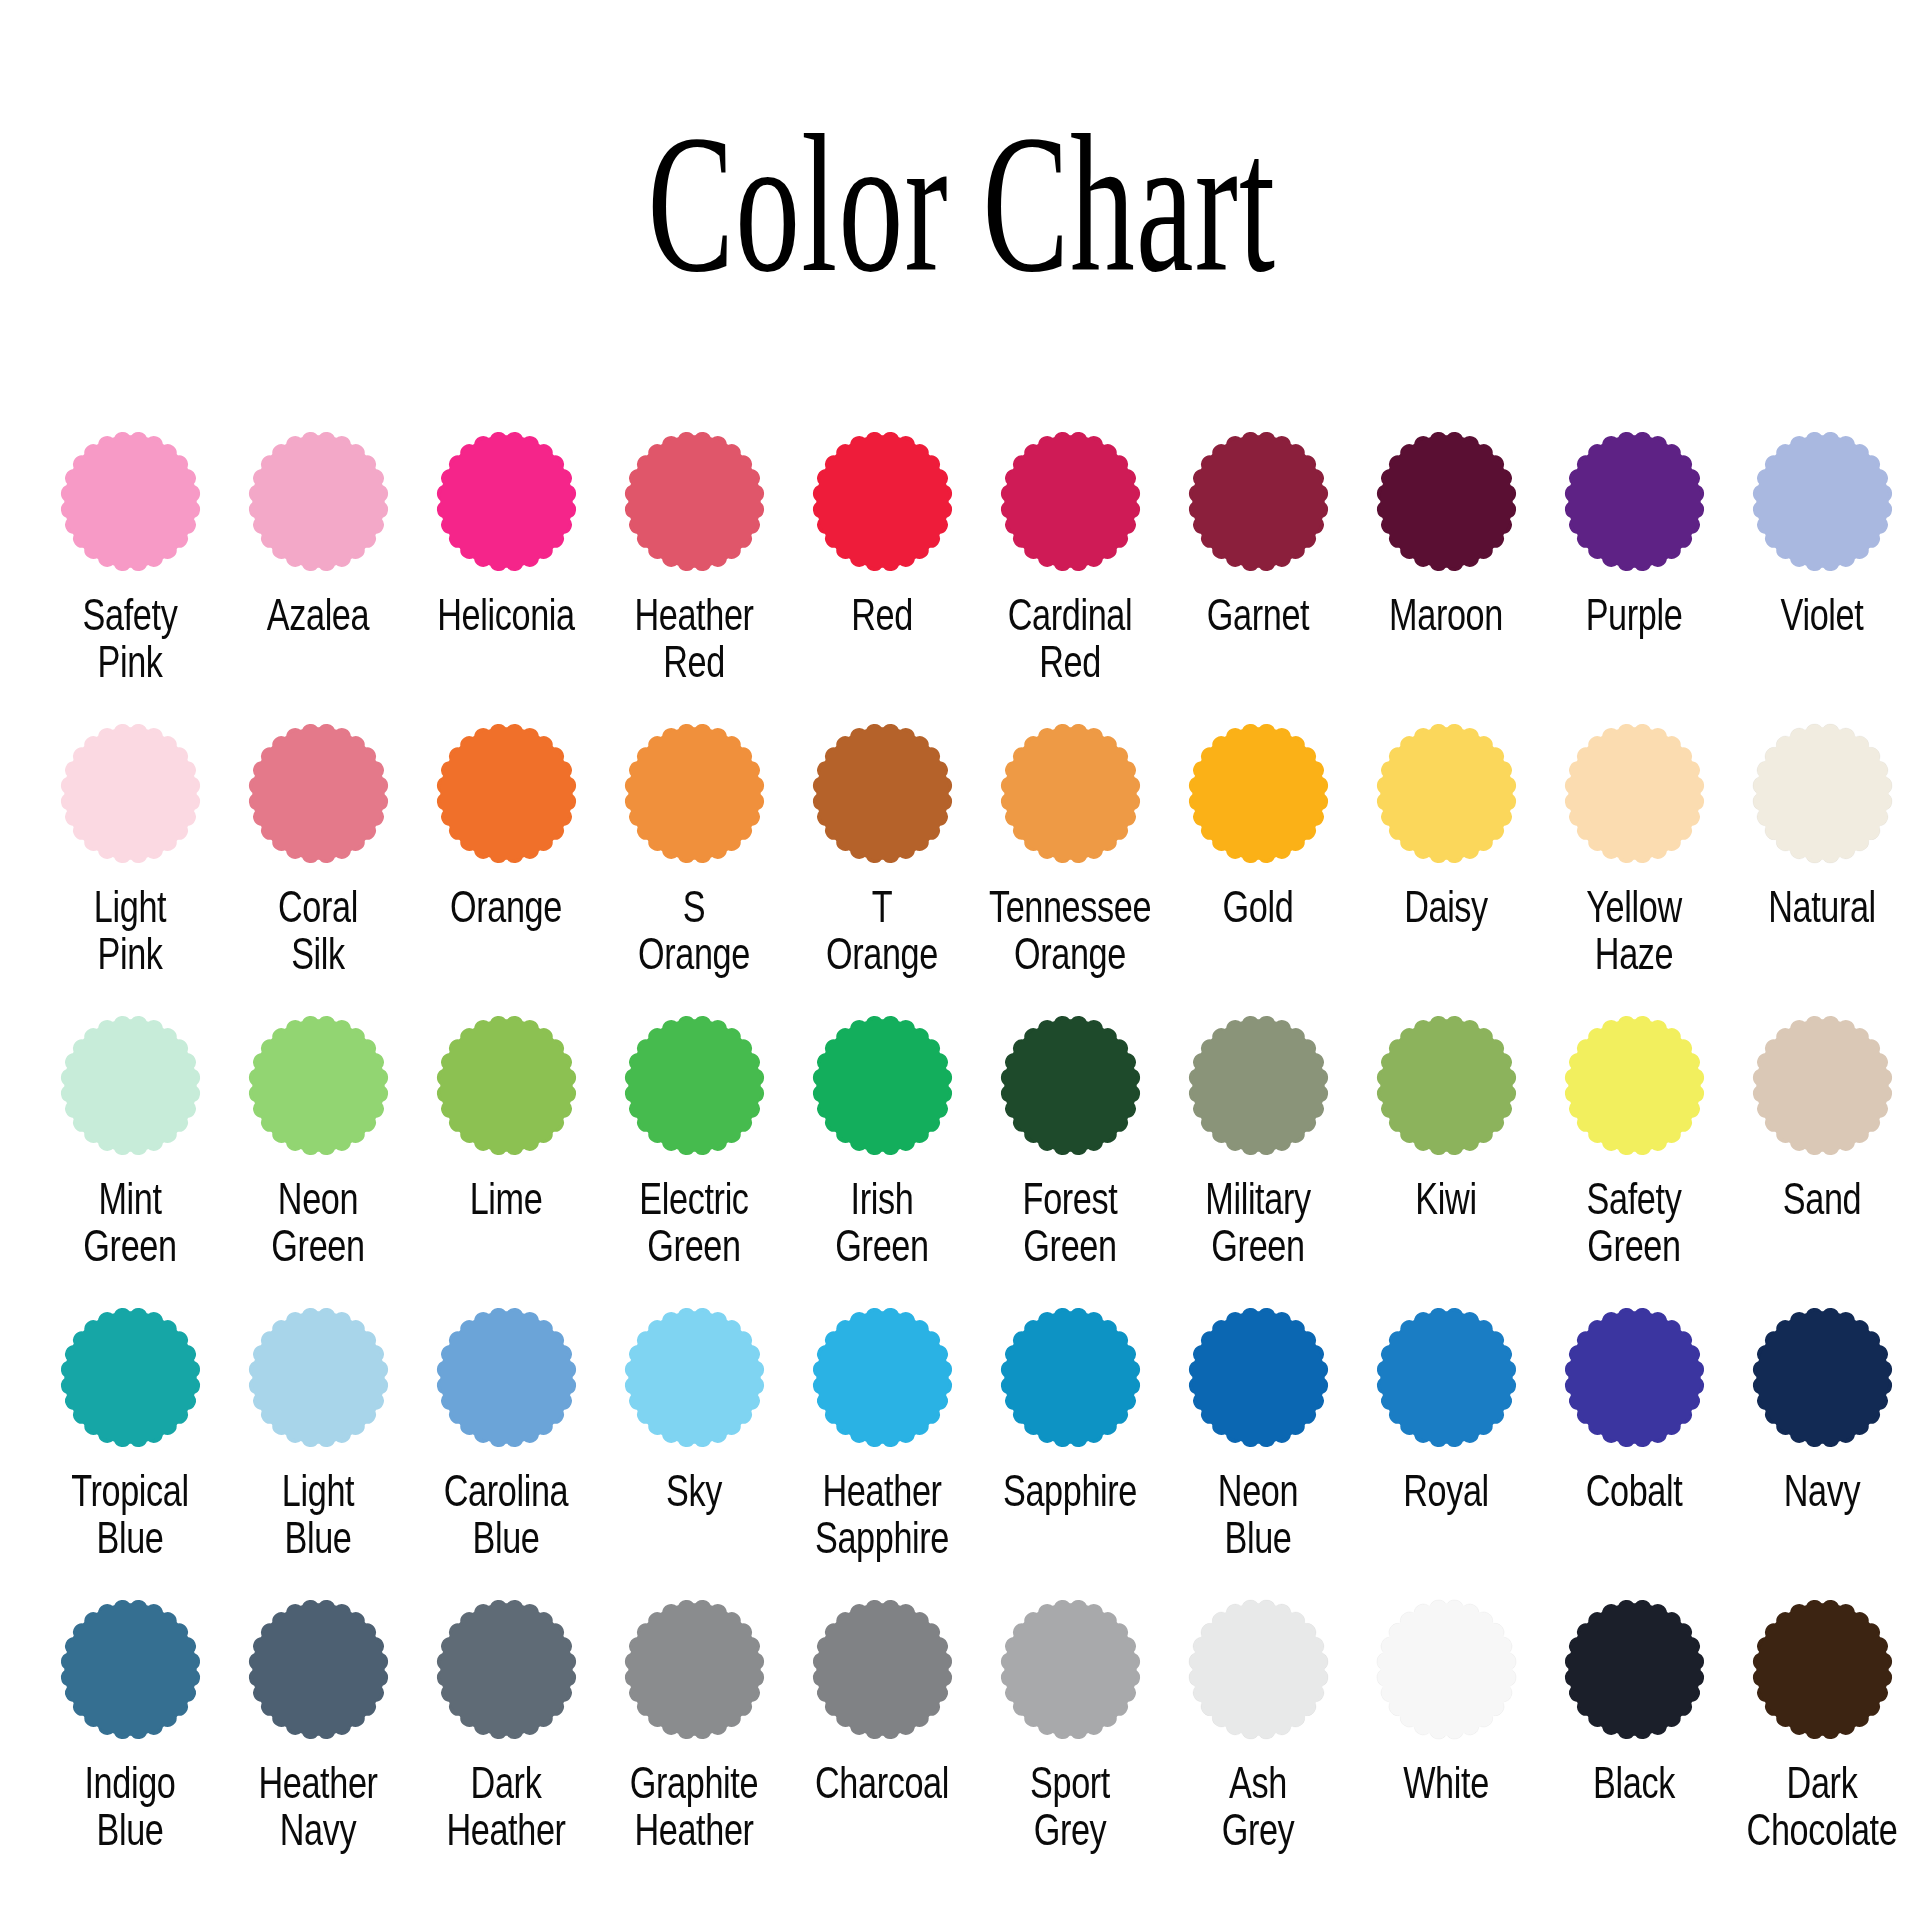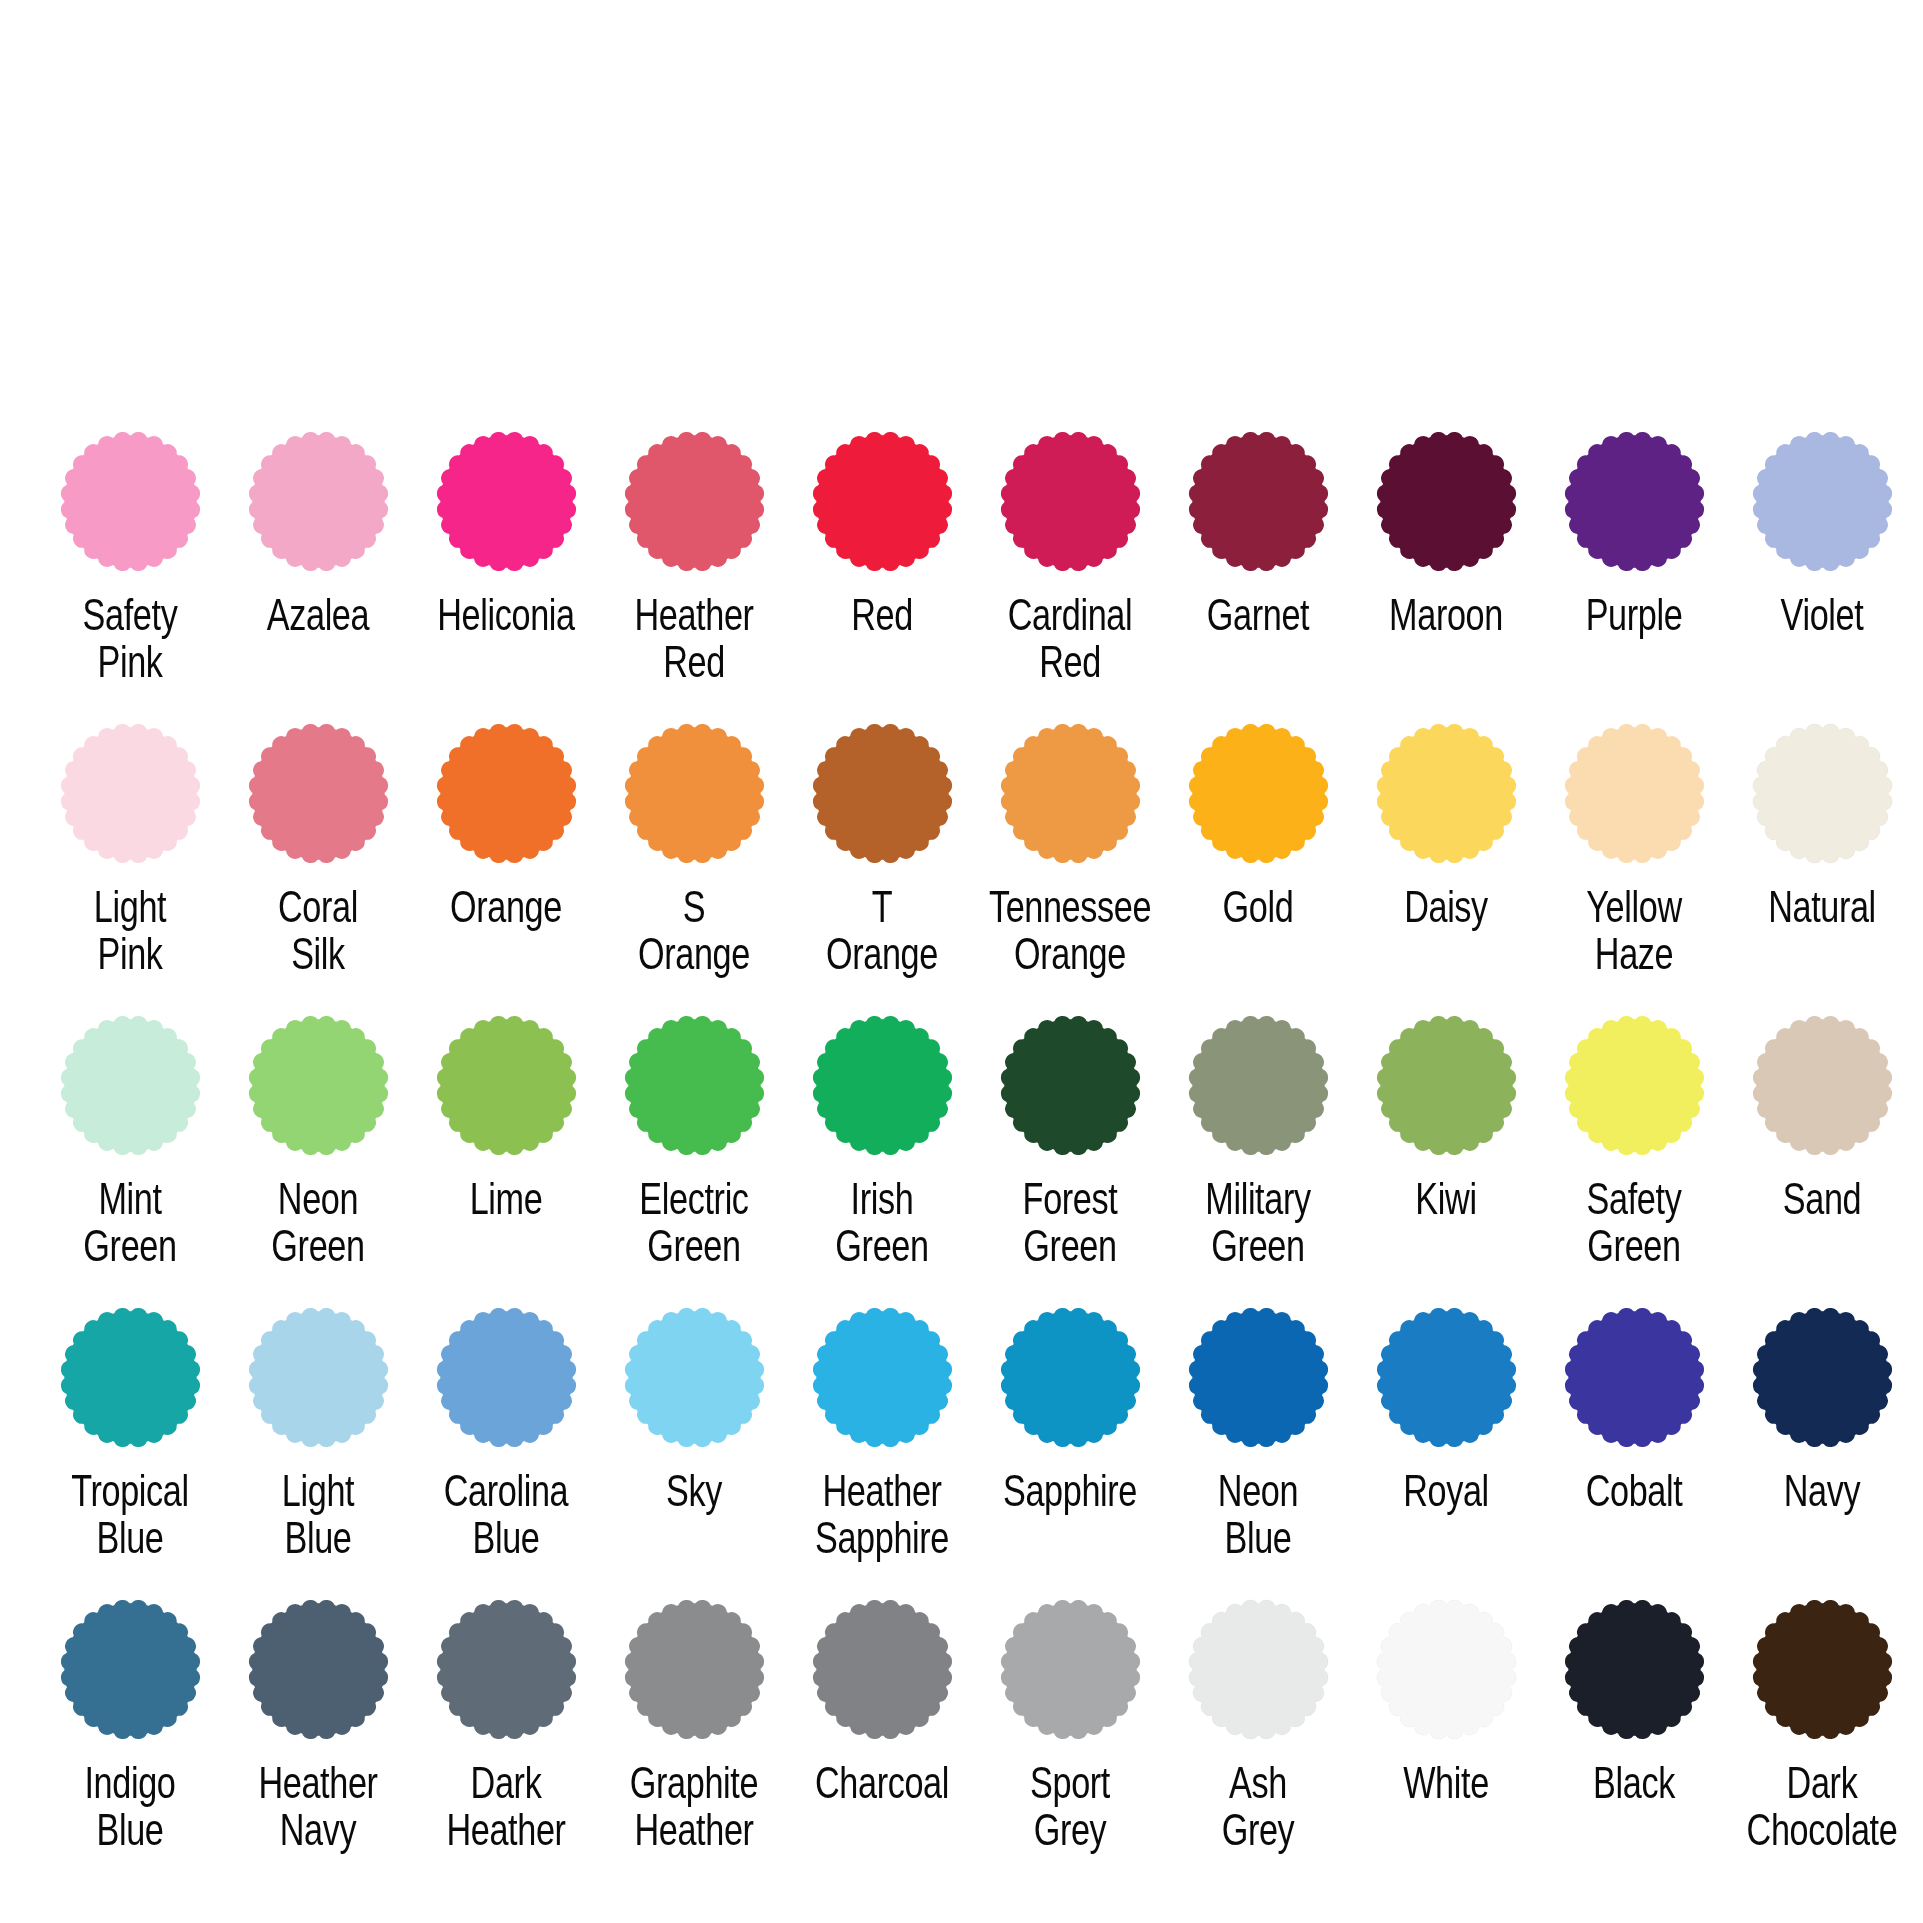--- a/index.html
+++ b/index.html
@@ -90,20 +90,23 @@
     transform: scaleX(0.90) scaleY(1.16);
     transform-origin: center top;
     white-space: pre-line;
   }
 </style>
 </head>
 <body>
 
 <div id="page">
 
+  <div class="title-wrap">
+    <div class="chart-title">Color Chart</div>
+  </div>
 
   <div class="grid" id="swatch-grid">
       <div class="swatch-cell">
         <div class="scallop">
           <svg viewBox="0 0 200 200">
             <path d="M 100.00 12.00 A 12.21 12.21 0 0 1 122.78 15.00 A 12.21 12.21 0 0 1 144.00 23.79 A 12.21 12.21 0 0 1 162.23 37.77 A 12.21 12.21 0 0 1 176.21 56.00 A 12.21 12.21 0 0 1 185.00 77.22 A 12.21 12.21 0 0 1 188.00 100.00 A 12.21 12.21 0 0 1 185.00 122.78 A 12.21 12.21 0 0 1 176.21 144.00 A 12.21 12.21 0 0 1 162.23 162.23 A 12.21 12.21 0 0 1 144.00 176.21 A 12.21 12.21 0 0 1 122.78 185.00 A 12.21 12.21 0 0 1 100.00 188.00 A 12.21 12.21 0 0 1 77.22 185.00 A 12.21 12.21 0 0 1 56.00 176.21 A 12.21 12.21 0 0 1 37.77 162.23 A 12.21 12.21 0 0 1 23.79 144.00 A 12.21 12.21 0 0 1 15.00 122.78 A 12.21 12.21 0 0 1 12.00 100.00 A 12.21 12.21 0 0 1 15.00 77.22 A 12.21 12.21 0 0 1 23.79 56.00 A 12.21 12.21 0 0 1 37.77 37.77 A 12.21 12.21 0 0 1 56.00 23.79 A 12.21 12.21 0 0 1 77.22 15.00 A 12.21 12.21 0 0 1 100.00 12.00 Z" fill="#f79ac6"></path>
             <circle cx="100" cy="100" r="90" fill="#f79ac6"></circle>
           </svg>
         </div>
         <div class="swatch-label">Safety

